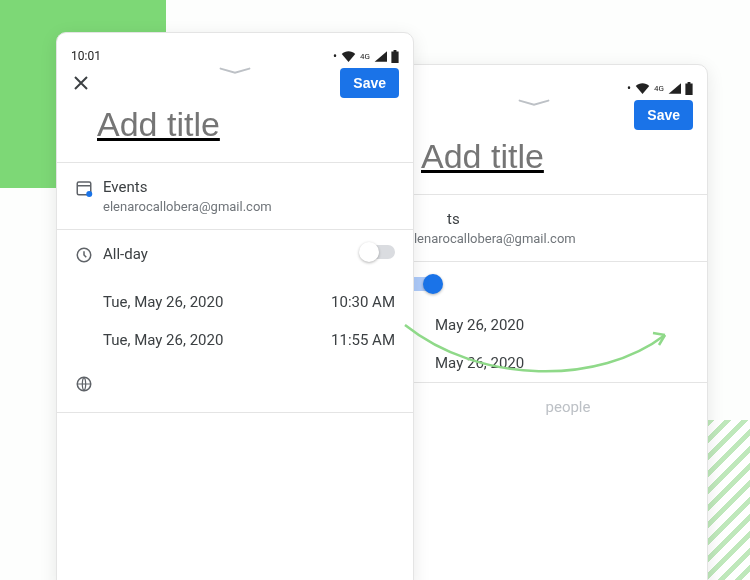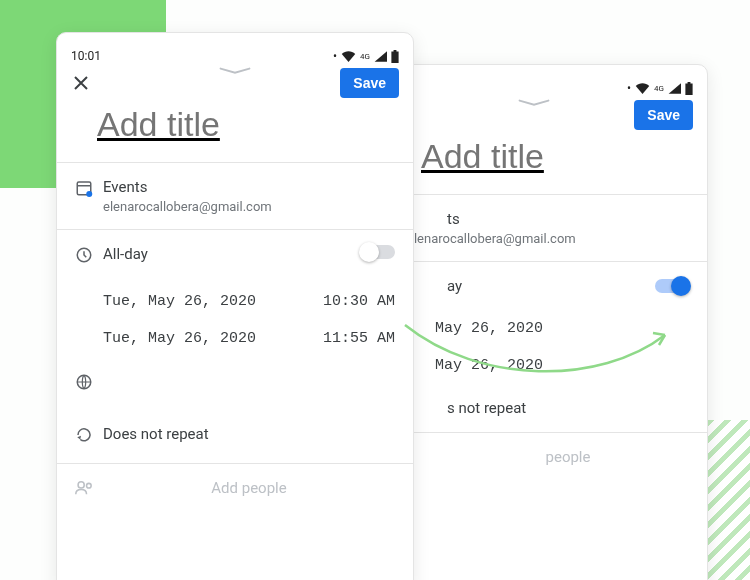--- a/index.html
+++ b/index.html
@@ -106,21 +106,20 @@
     padding-top:1px;
   }
   .row .content { flex:1; }
   .sub { color:#70757a; font-size:13px; margin-top:3px; }
   .time-row {
     display:flex;
     align-items:flex-start;
     padding:10px 18px 10px 46px;
     font-size:15px;
     color:#3c4043;
-    font-family:Liberation Mono, monospace;
   }
   .time-row .date { flex:1; }
   .time-row .time { min-width:80px; text-align:right; }
   .toggle {
     width:34px;height:14px;border-radius:8px;position:relative;
     cursor:pointer;
   }
   .toggle.off { background:#dadce0; }
   .toggle.off::after{
     content:"";position:absolute;left:-2px;top:-3px;width:20px;height:20px;border-radius:50%;
@@ -179,32 +178,27 @@
   <div class="row">
     <span class="icon"></span>
     <div class="content">
       <div style="padding-left:40px">ts</div>
       <div class="sub" style="padding-left:0">elenarocallobera@gmail.com</div>
     </div>
   </div>
   <div class="divider"></div>
   <div class="row" style="align-items:center">
     <span class="icon"></span>
-    <div class="content" style="padding-left:40px">ay</div>
     <div class="toggle on"></div>
   </div>
   <div class="time-row">
     <span class="date" style="padding-left:28px">May 26, 2020</span>
   </div>
   <div class="time-row">
     <span class="date" style="padding-left:28px">May 26, 2020</span>
-  </div>
-  <div class="row">
-    <span class="icon"></span>
-    <div class="content" style="padding-left:40px">s not repeat</div>
   </div>
   <div class="divider"></div>
   <div class="row">
     <span class="icon"></span>
     <div class="content faded" style="padding-left:40px">people</div>
   </div>
 </div>
 
 <div class="phone phone-front">
   <div class="statusbar">
@@ -274,39 +268,20 @@
 
   <div class="row">
     <span class="icon">
       <svg width="18" height="18" viewBox="0 0 24 24">
           <circle cx="12" cy="12" r="9" fill="none" stroke="#5f6368" stroke-width="2"></circle>
           <path d="M3 12h18M12 3c3 3 3 15 0 18M12 3c-3 3-3 15 0 18" stroke="#5f6368" stroke-width="1.6" fill="none"></path>
         </svg>
     </span>
   </div>
 
-  <div class="row">
-    <span class="icon">
-      <svg width="18" height="18" viewBox="0 0 24 24">
-          <path d="M4 12a8 8 0 1 1 3 6" fill="none" stroke="#5f6368" stroke-width="2"></path>
-          <path d="M3 15l4 3 1-5" fill="#5f6368"></path>
-        </svg>
-    </span>
-    <div class="content">Does not repeat</div>
-  </div>
-  <div class="divider"></div>
-
-  <div class="row">
-    <span class="icon">
-      <svg width="20" height="16" viewBox="0 0 26 18">
-          <circle cx="8" cy="5" r="4" fill="none" stroke="#bdc1c6" stroke-width="2"></circle>
-          <path d="M1 17c0-4 3-6 7-6s7 2 7 6" fill="none" stroke="#bdc1c6" stroke-width="2"></path>
-          <circle cx="18" cy="6" r="3" fill="none" stroke="#bdc1c6" stroke-width="2"></circle>
-        </svg>
-    </span>
-    <div class="content faded">Add people</div>
-  </div>
+  <div class="divider"></div>
+
 </div>
 
 <svg class="arrow" style="left:400px;top:320px" width="280" height="70" viewBox="0 0 280 70">
   <path d="M5 5 C 80 65, 200 65, 265 15" stroke="#8fd989" stroke-width="2.5" fill="none"></path>
   <path d="M265 15 l-12 -2 m12 2 l-6 10" stroke="#8fd989" stroke-width="2.5" fill="none"></path>
 </svg>
 
 </body></html>

